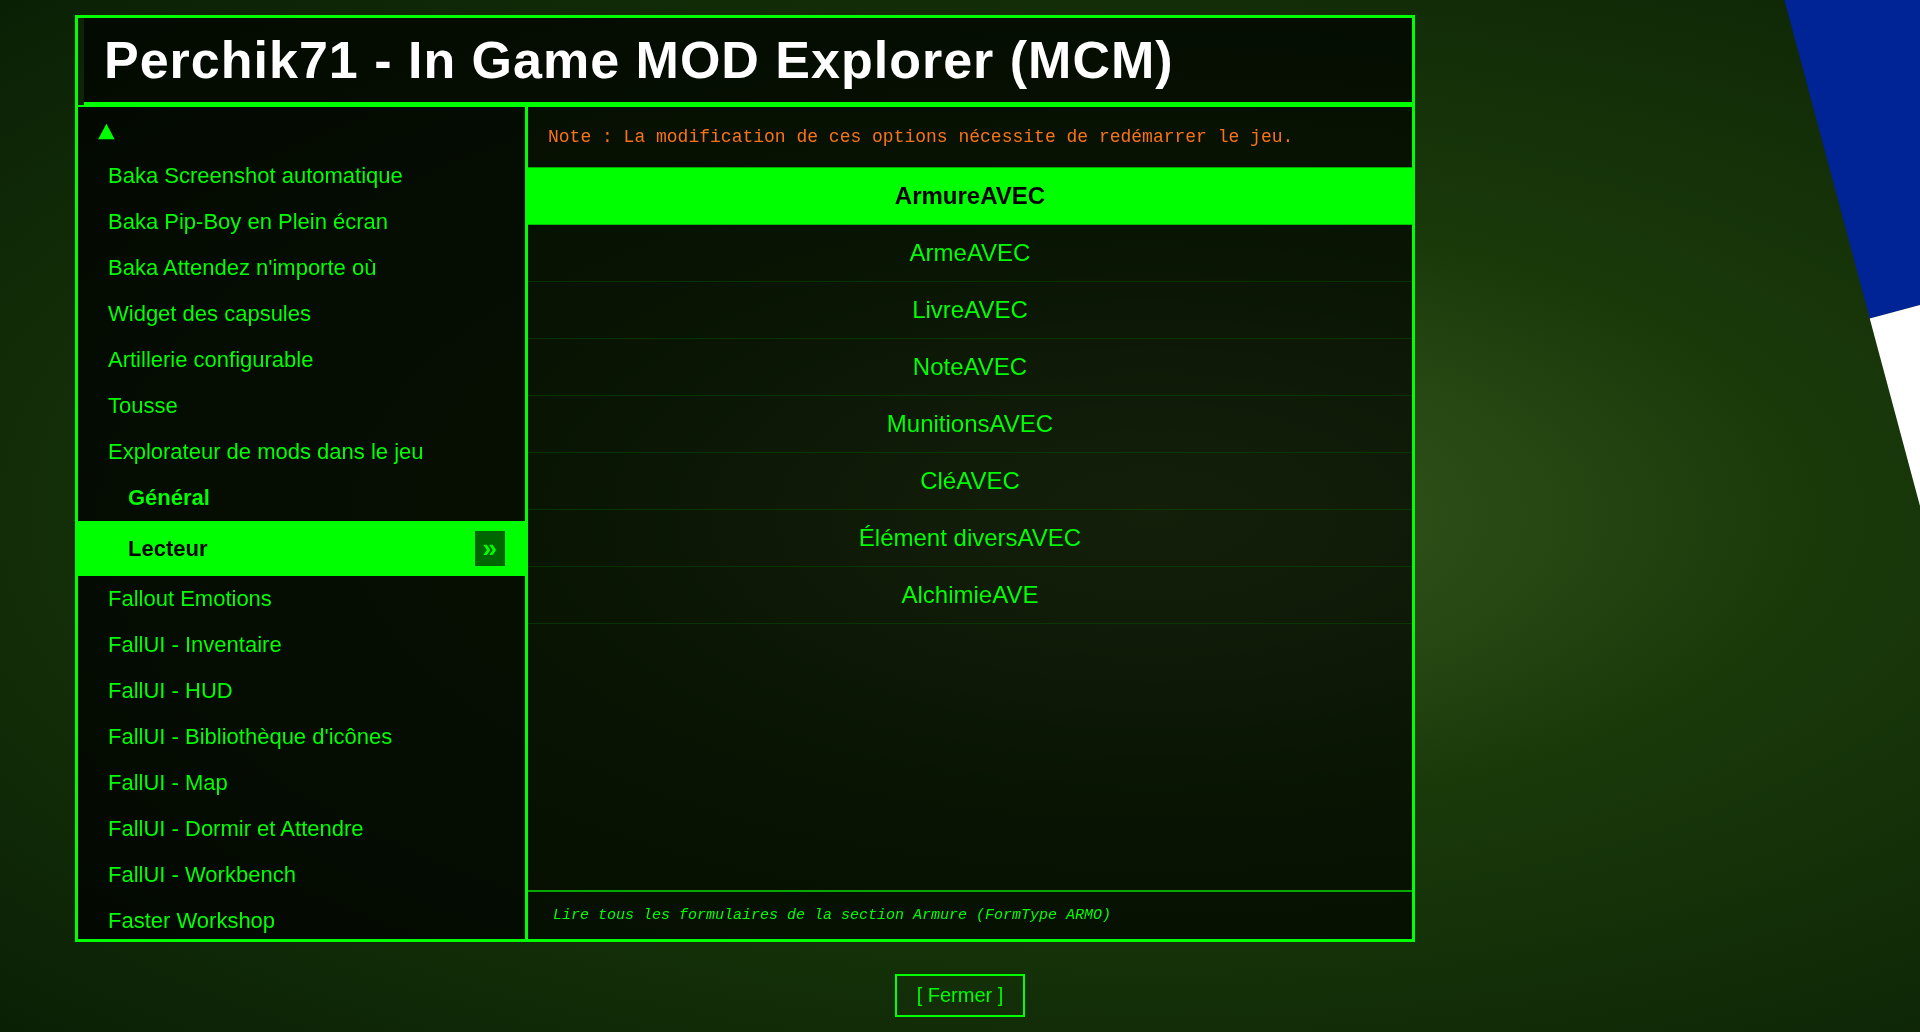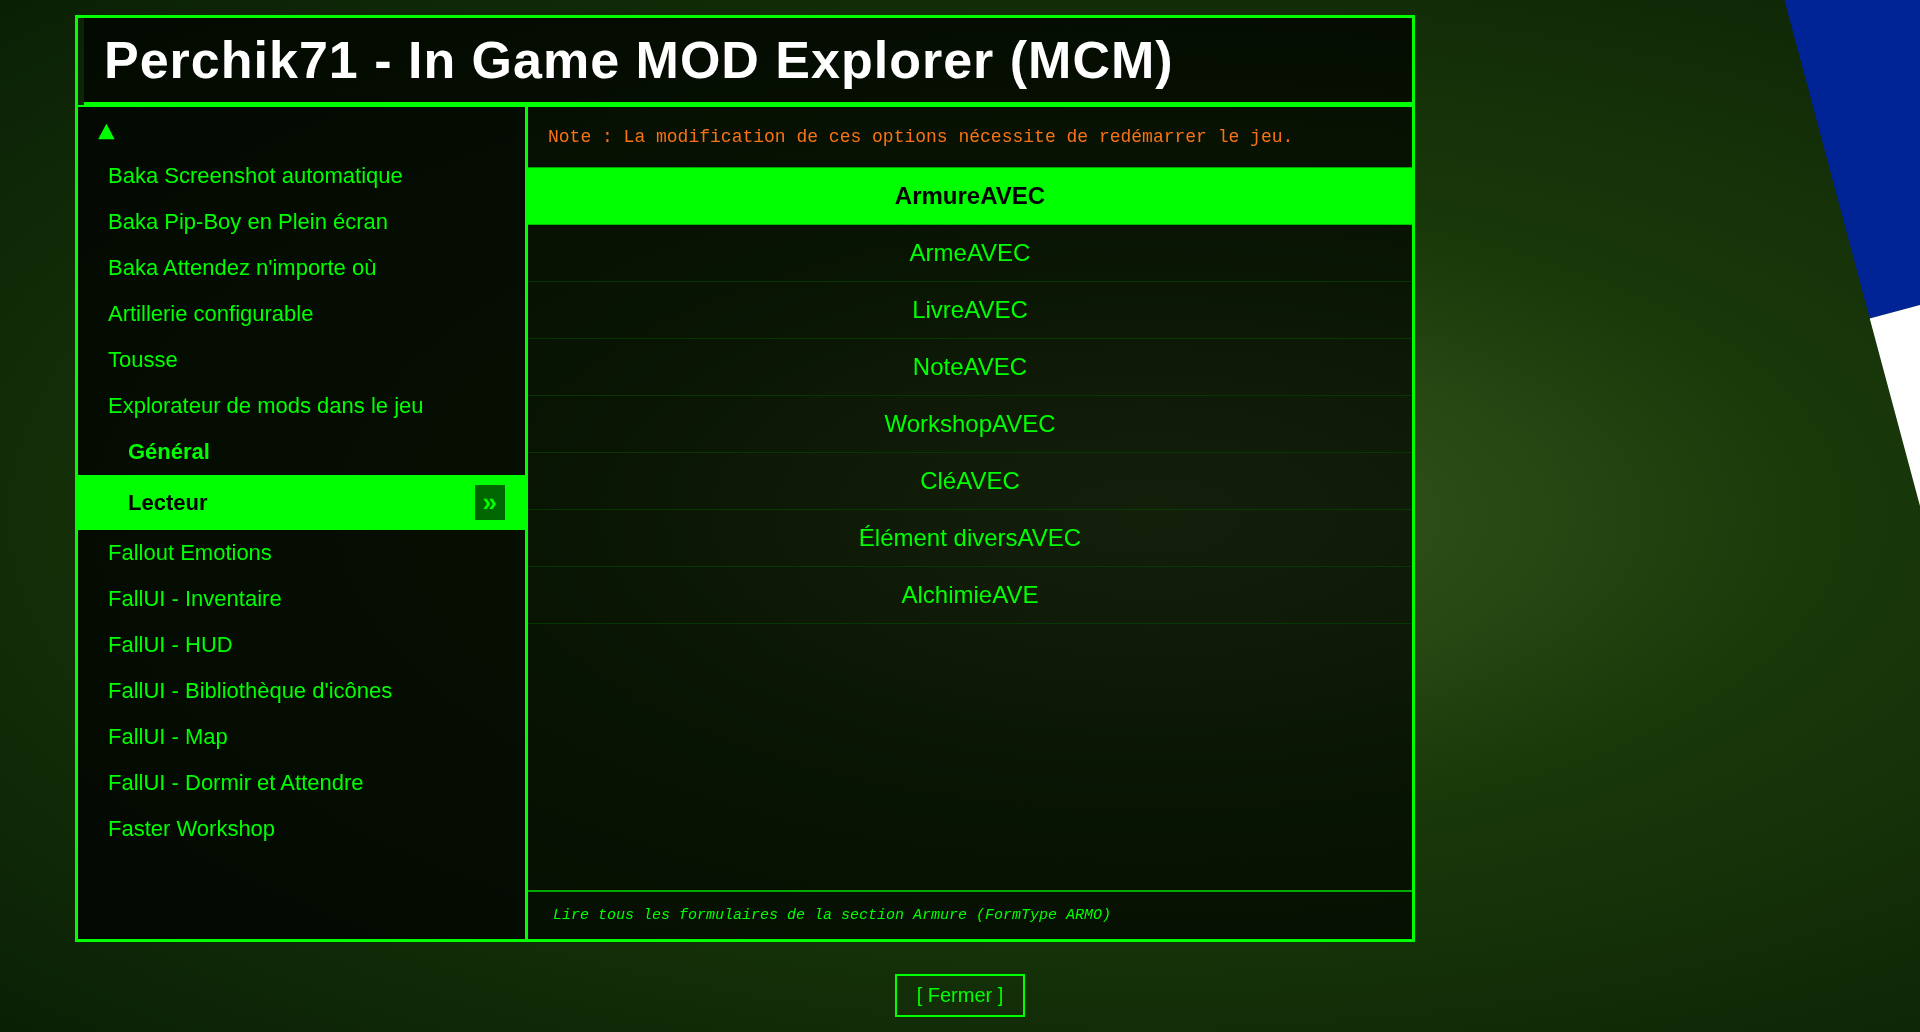--- a/index.html
+++ b/index.html
@@ -245,34 +245,36 @@
 
   <div class="main-content">
 
     <div class="sidebar">
       <div class="scroll-arrow">▲</div>
 
       <div id="sidebar-items">
           <div class="sidebar-item">Baka Screenshot automatique</div>
           <div class="sidebar-item">Baka Pip-Boy en Plein écran</div>
           <div class="sidebar-item">Baka Attendez n'importe où</div>
+          <div class="sidebar-item">Widget des capsules</div>
           <div class="sidebar-item">Artillerie configurable</div>
           <div class="sidebar-item">Tousse</div>
           <div class="sidebar-item">Explorateur de mods dans le jeu</div>
           <div class="sidebar-item sub-item">Général</div>
           <div class="sidebar-item sub-item active">
             <span>Lecteur</span>
             <span class="chevron">»</span>
           </div>
           <div class="sidebar-item">Fallout Emotions</div>
           <div class="sidebar-item">FallUI - Inventaire</div>
           <div class="sidebar-item">FallUI - HUD</div>
           <div class="sidebar-item">FallUI - Bibliothèque d'icônes</div>
           <div class="sidebar-item">FallUI - Map</div>
           <div class="sidebar-item">FallUI - Dormir et Attendre</div>
+          <div class="sidebar-item">FallUI - Workbench</div>
           <div class="sidebar-item">Faster Workshop</div>
         </div>
 
     </div>
 
     <div class="right-panel">
       <div class="right-panel-header">Note : La modification de ces options nécessite de redémarrer le jeu.</div>
       <div class="right-panel-content">
         <div id="panel-rows">
             <div class="panel-row selected">
@@ -285,21 +287,21 @@
             </div>
             <div class="panel-row">
               <span>Livre</span>
               <span class="row-value">AVEC</span>
             </div>
             <div class="panel-row">
               <span>Note</span>
               <span class="row-value">AVEC</span>
             </div>
             <div class="panel-row">
-              <span>Workshop</span>
+              <span>Munitions</span>
               <span class="row-value">AVEC</span>
             </div>
             <div class="panel-row">
               <span>Clé</span>
               <span class="row-value">AVEC</span>
             </div>
             <div class="panel-row">
               <span>Élément divers</span>
               <span class="row-value">AVEC</span>
             </div>

